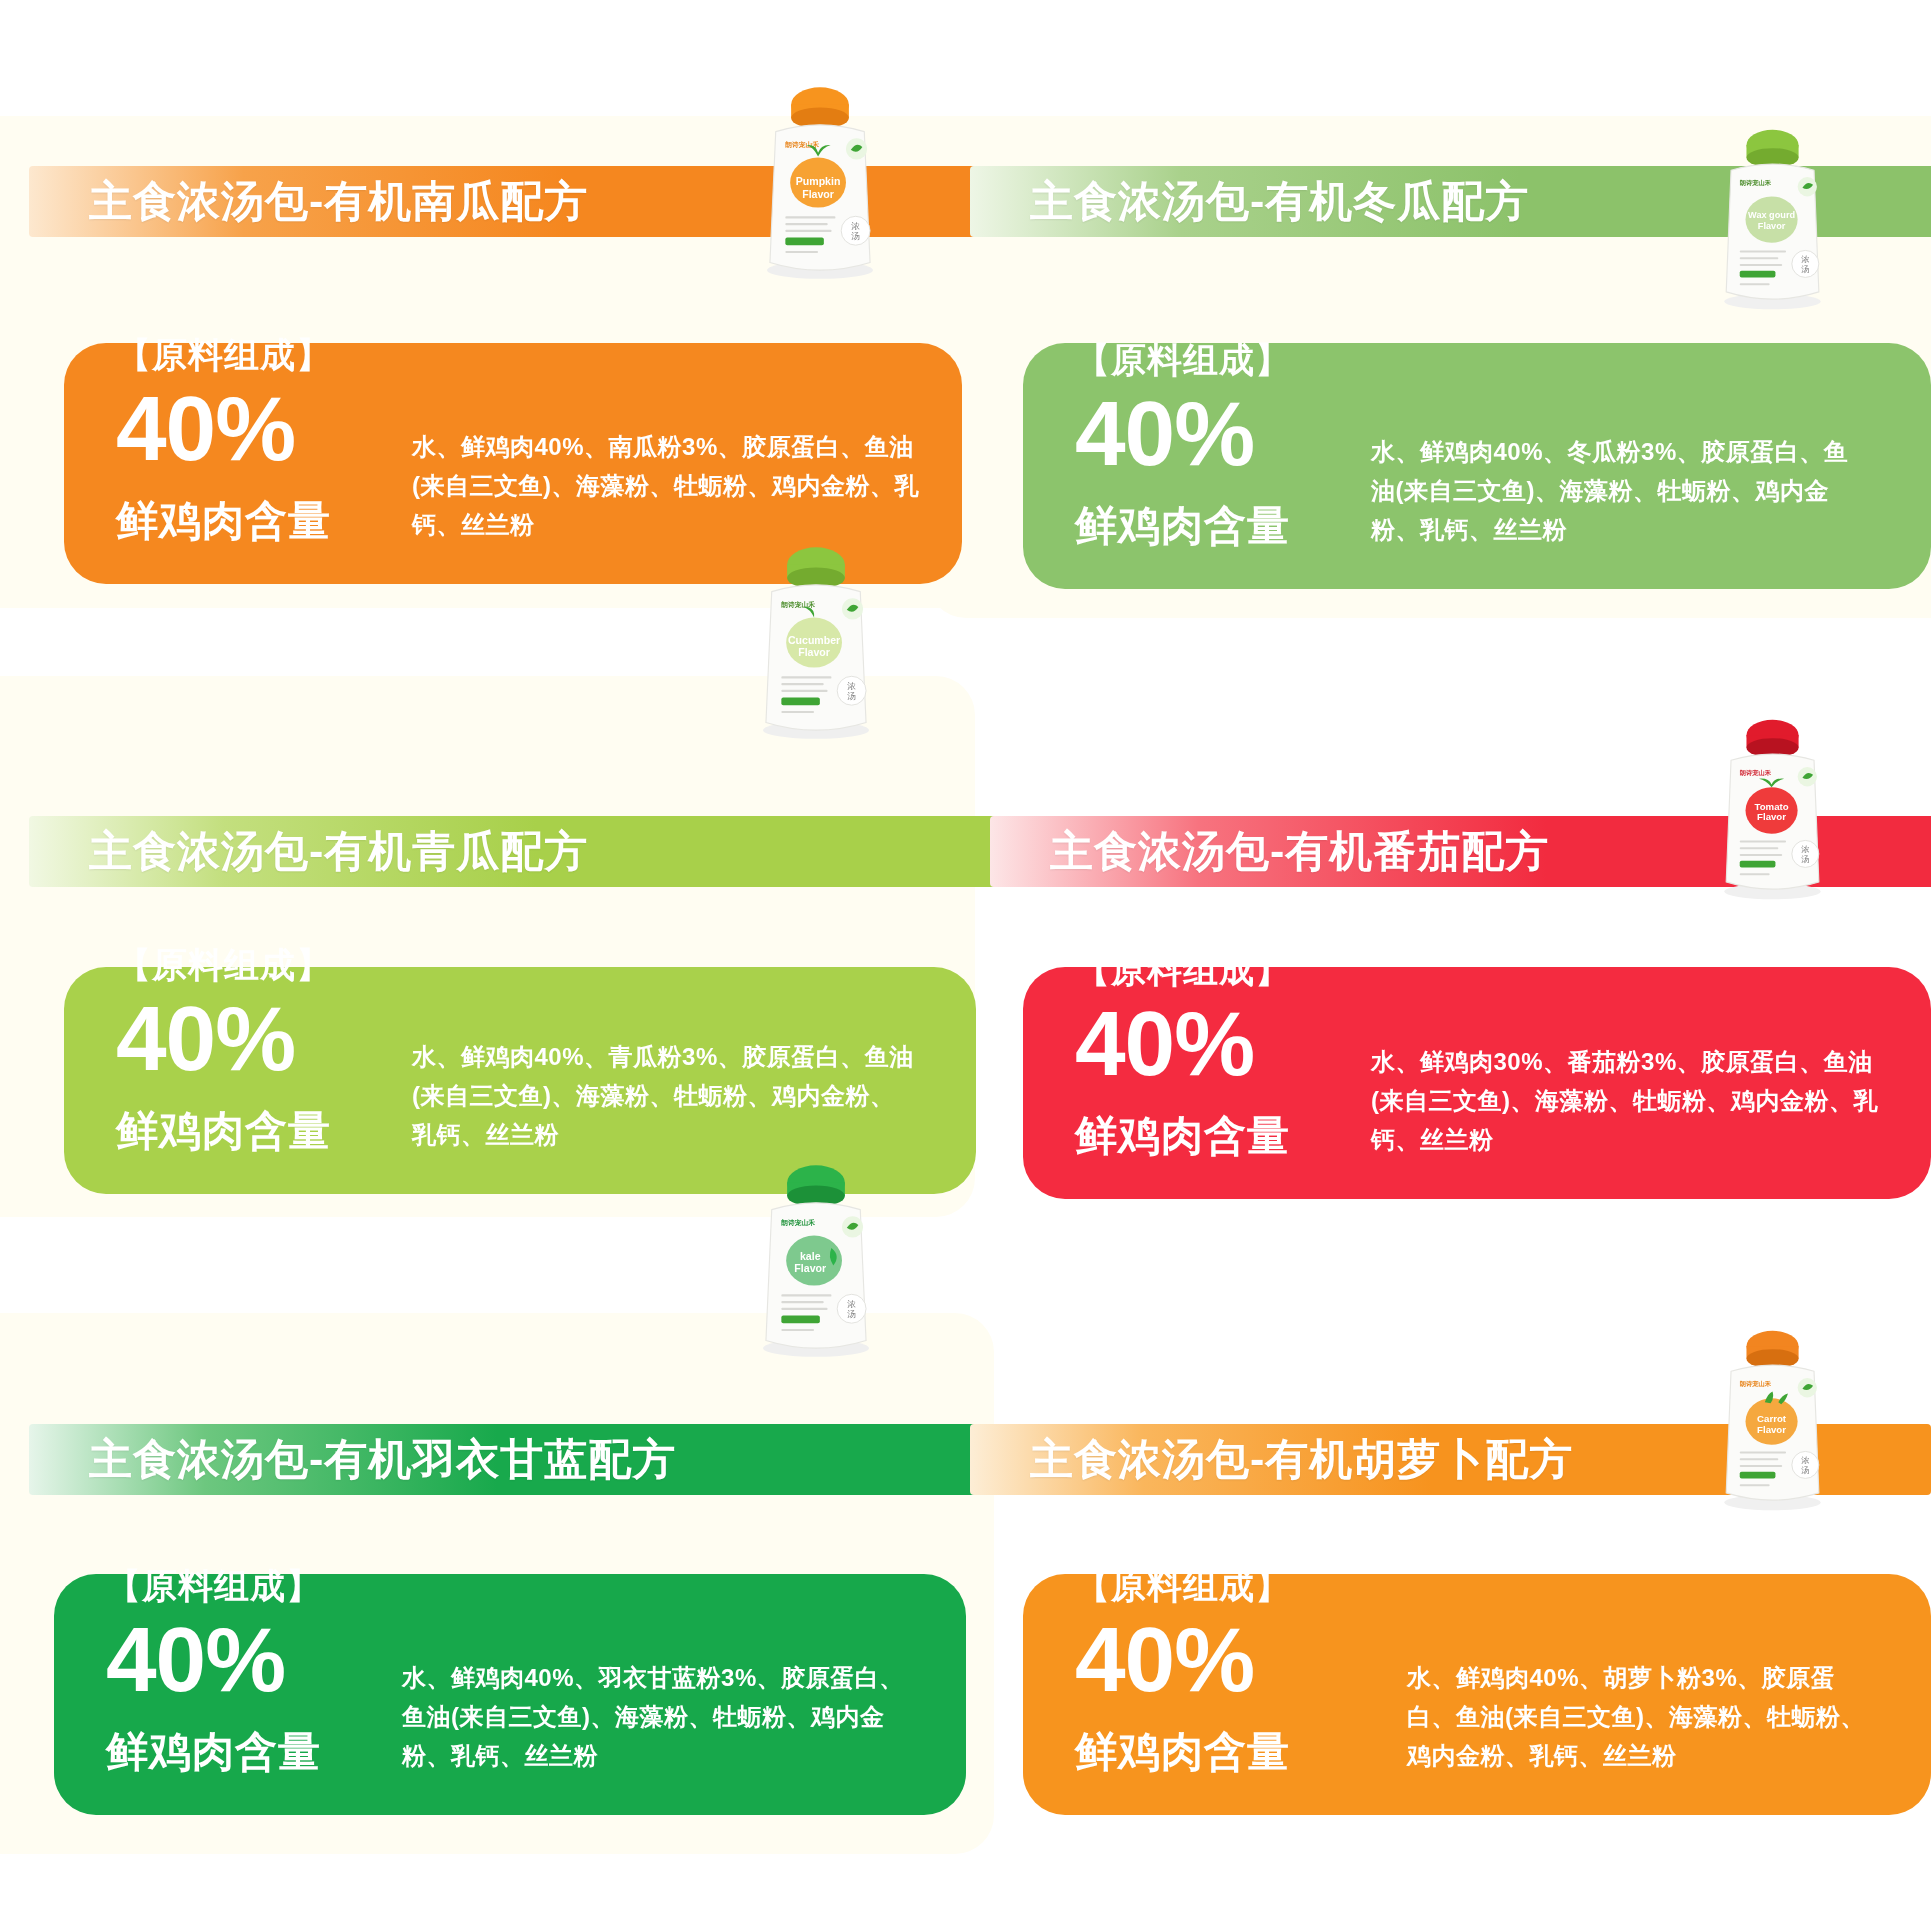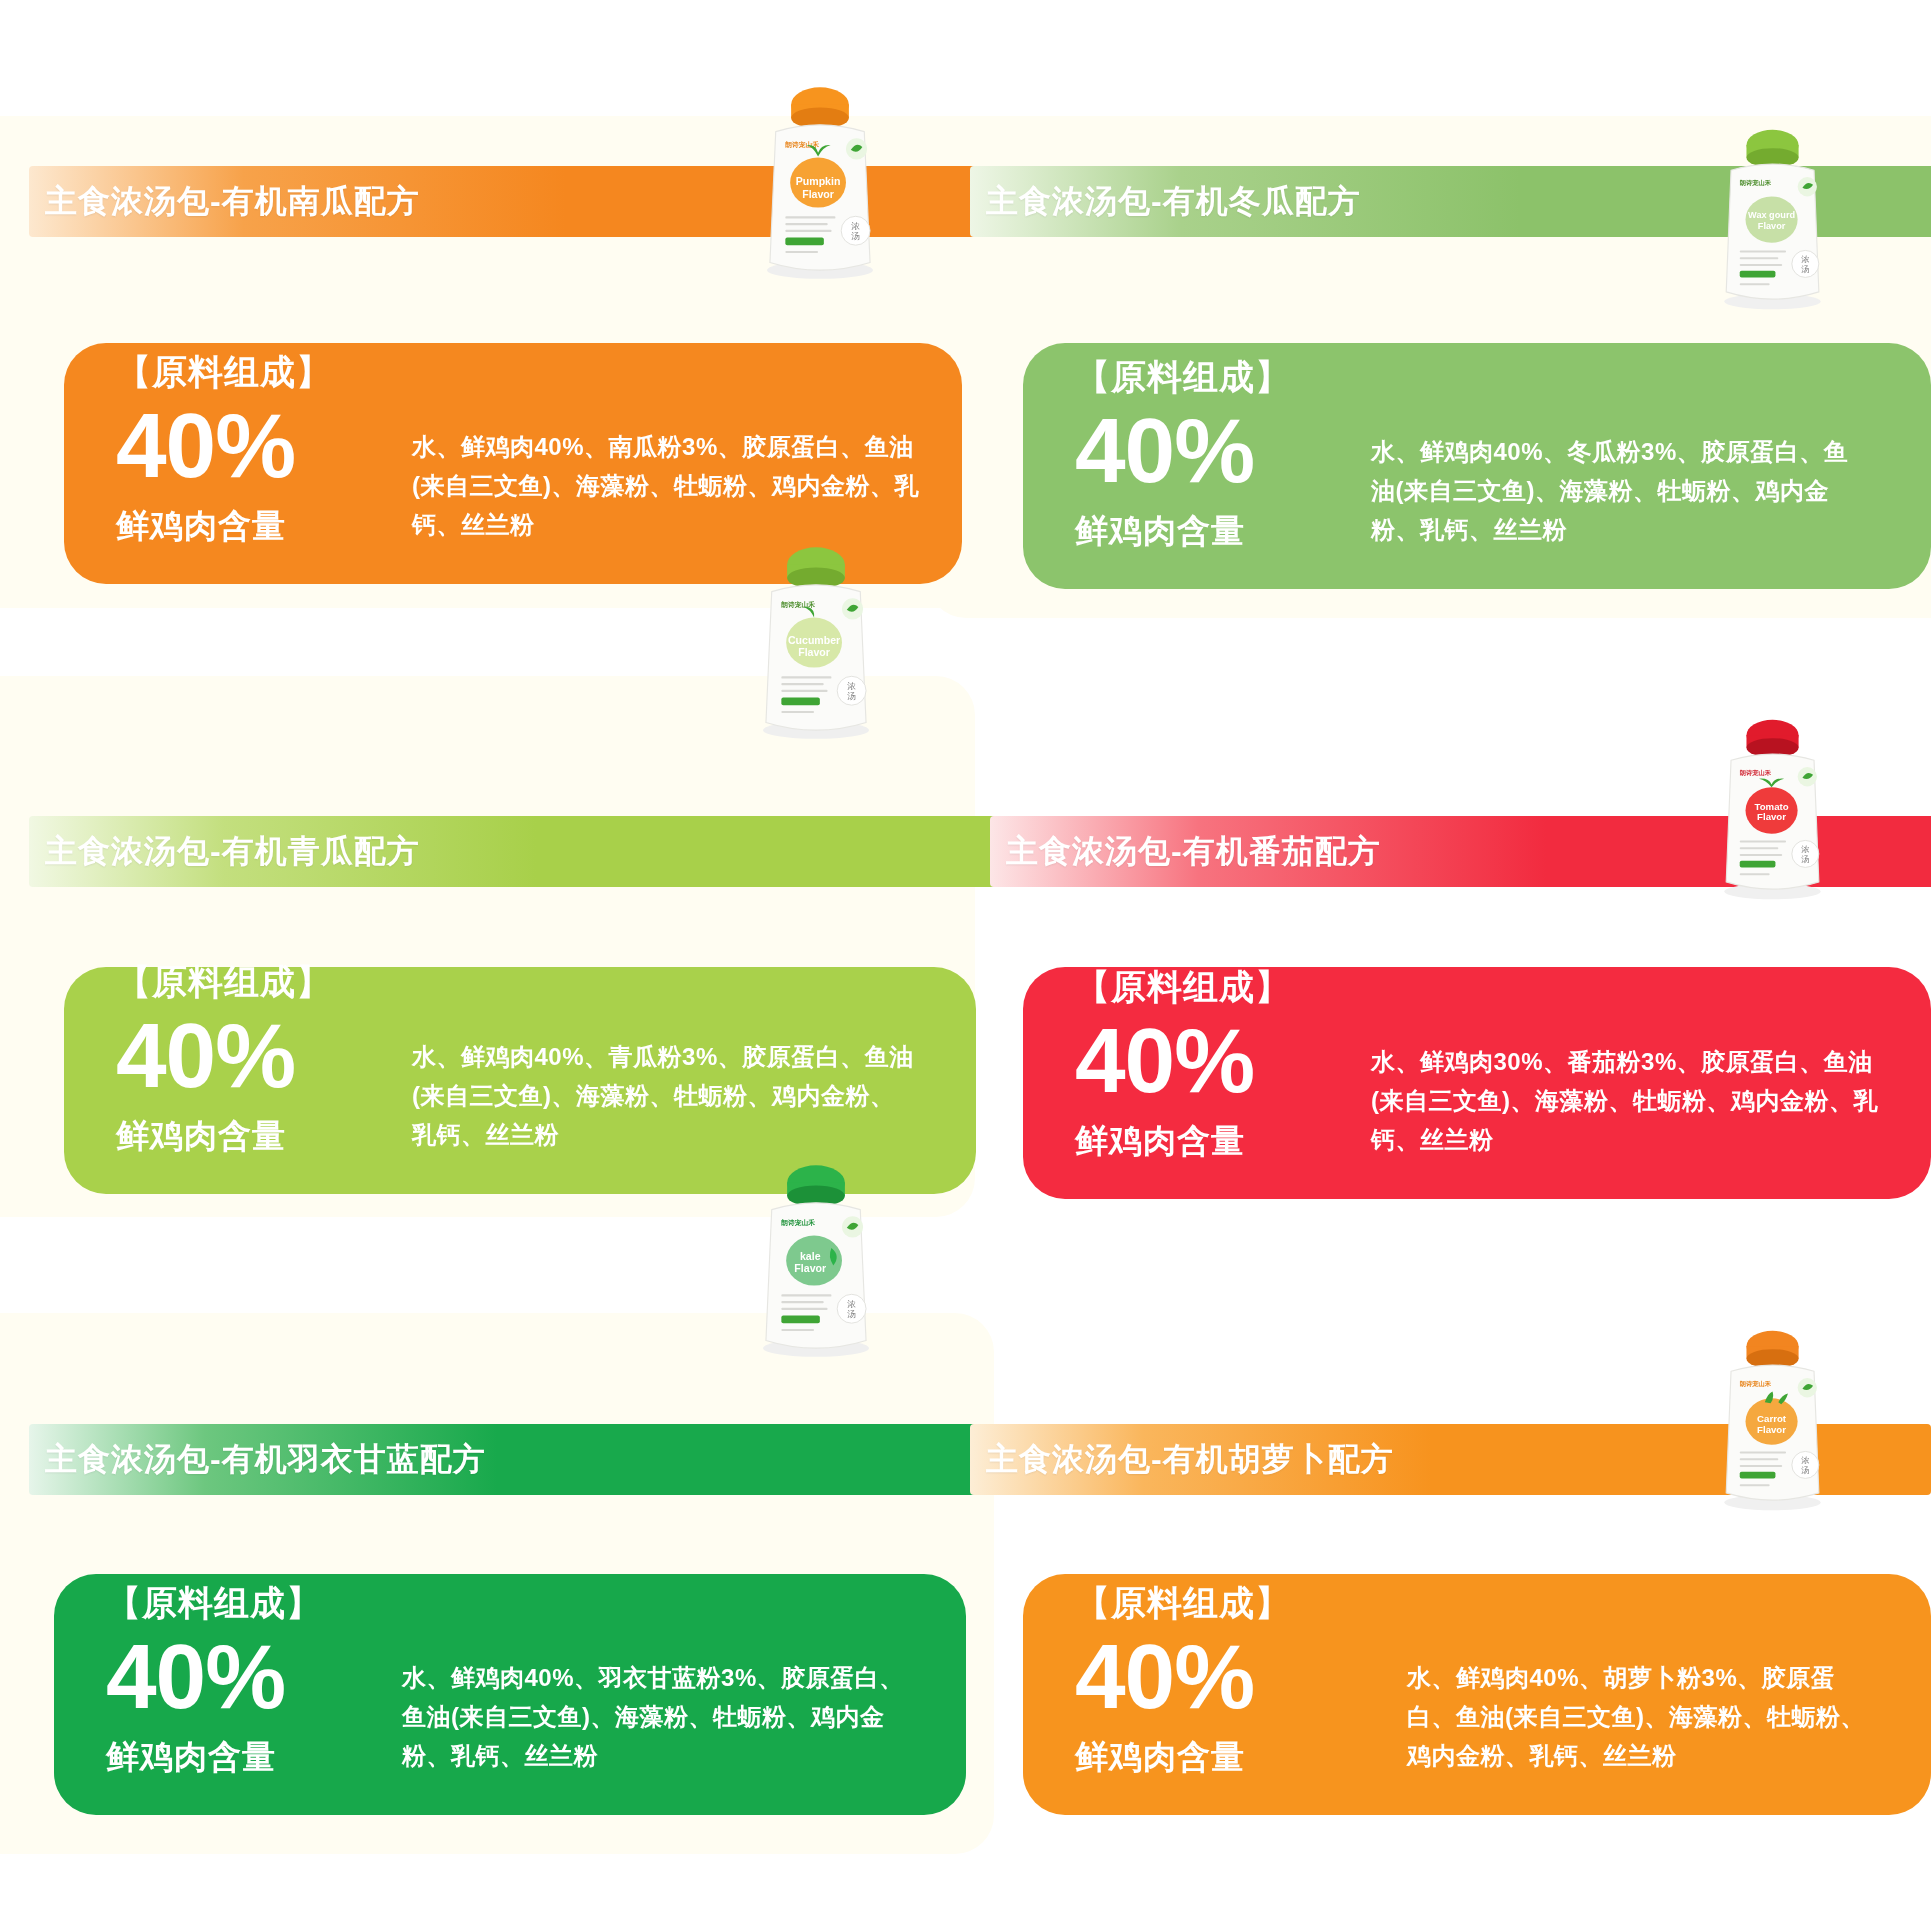--- a/index.html
+++ b/index.html
@@ -31,24 +31,24 @@
   
   .titlebar {
     position: absolute;
     height: 71px;
     border-radius: 3.9px;
     display: flex;
     align-items: center;
   }
   .titlebar .t-text {
     color: #ffffff;
-    font-size: 32px;
+    font-size: 43px;
     font-weight: 700;
     letter-spacing: 1px;
-    padding-left: 16px;
+    padding-left: 60px;
     white-space: nowrap;
     text-shadow: 0 1px 1.9px rgba(0,0,0,0.07);
   }
 
   
   .card {
     position: absolute;
     border-radius: 42px;
     display: flex;
     align-items: flex-end;
@@ -67,24 +67,24 @@
     white-space: nowrap;
   }
   .pct {
     font-size: 91px;
     font-weight: 700;
     line-height: 1.0;
     margin-top: 5.8px;
     letter-spacing: -1px;
   }
   .pct-sub {
-    font-size: 33px;
+    font-size: 42px;
     font-weight: 700;
     letter-spacing: 1px;
-    margin-top: 13px;
+    margin-top: 19px;
     white-space: nowrap;
   }
   .card-right {
     padding: 42px 39px 39px 0;
     flex: 1 1 auto;
   }
   .ing {
     font-size: 24px;
     font-weight: 700;
     line-height: 1.62;

